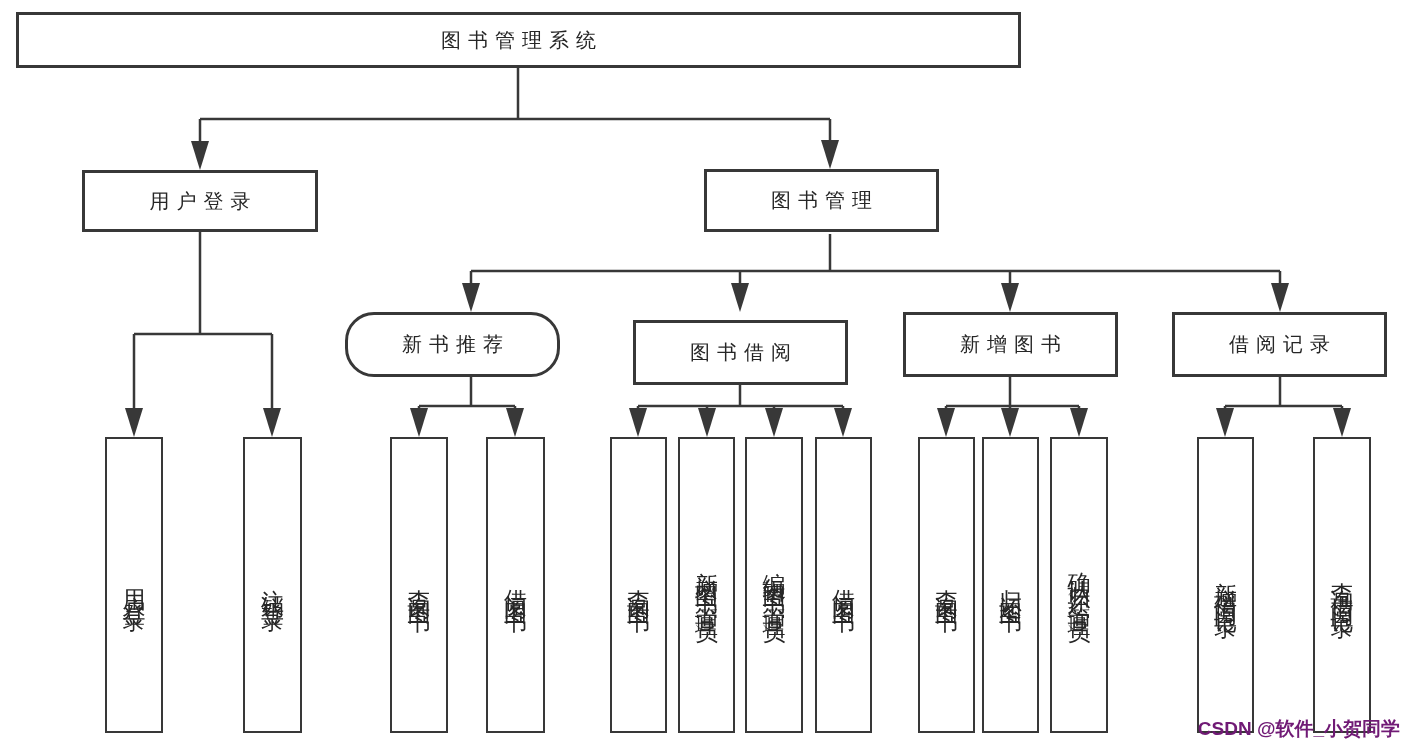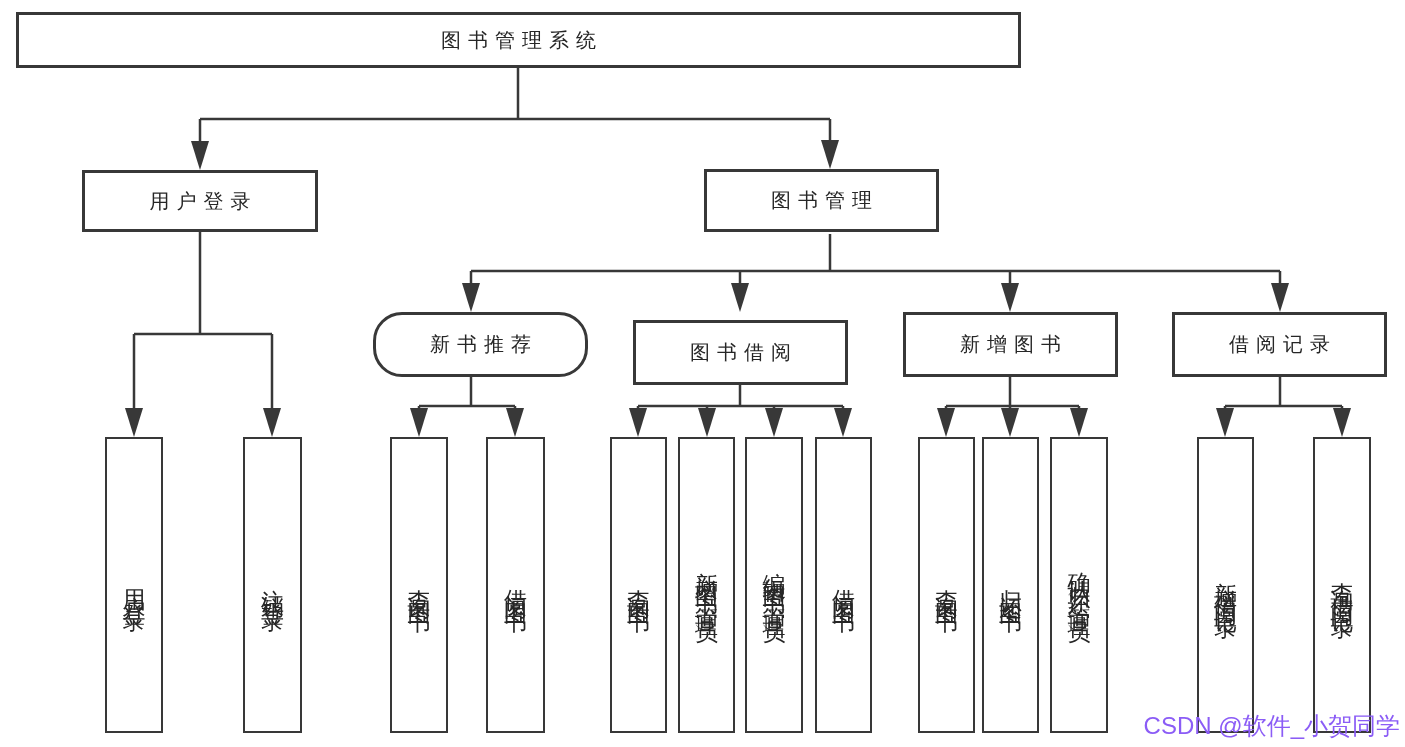--- a/index.html
+++ b/index.html
@@ -37,43 +37,44 @@
     letter-spacing: 7px;
     line-height: 1;
     color: #262626;
     white-space: nowrap;
   }
   
   .root-box { left: 16px;  top: 12px;  width: 1005px; height: 56px; }
   .l2a      { left: 82px;  top: 170px; width: 236px;  height: 62px; }
   .l2b      { left: 692px; top: 169px; width: 235px;  height: 63px; margin-left: 12px; }
   .l3       { top: 312px; height: 65px; width: 215px; }
-  .l3a { left: 373px; border-radius: 29px; }  .l3b { left: 633px; margin-top: 8px; }  .l3c { left: 903px; }  .l3d { left: 1172px; }
+  .l3a { left: 345px; border-radius: 29px; }  .l3b { left: 633px; margin-top: 8px; }  .l3c { left: 903px; }  .l3d { left: 1172px; }
   .leaf     { top: 437px; height: 296px; }
   .lf1  { left: 105px;  width: 58px; }
   .lf2  { left: 243px;  width: 59px; }
   .lf3  { left: 390px;  width: 58px; }
   .lf4  { left: 486px;  width: 59px; }
   .lf5  { left: 610px;  width: 57px; }
   .lf6  { left: 678px;  width: 57px; }
   .lf7  { left: 745px;  width: 58px; }
   .lf8  { left: 815px;  width: 57px; }
   .lf9  { left: 918px;  width: 57px; }
   .lf10 { left: 982px;  width: 57px; }
   .lf11 { left: 1050px; width: 58px; }
   .lf12 { left: 1197px; width: 57px; }
   .lf13 { left: 1313px; width: 58px; }
   .watermark {
     position: absolute;
     right: 5px;
     bottom: 5px;
-    font-size: 24px;
-    color: #8b5cf6;
+    font-size: 19px;
+    color: #701a75;
     white-space: nowrap;
     z-index: 5;
+    font-weight: bold;
   }
   .line { stroke: #383838; stroke-width: 2.5; fill: none; }
   .arrow { fill: #383838; stroke: none; }
 </style>
 </head>
 <body>
 
 <div id="stage">
 
   <svg id="wires" viewBox="0 0 1405 747" xmlns="http://www.w3.org/2000/svg" aria-hidden="true">

